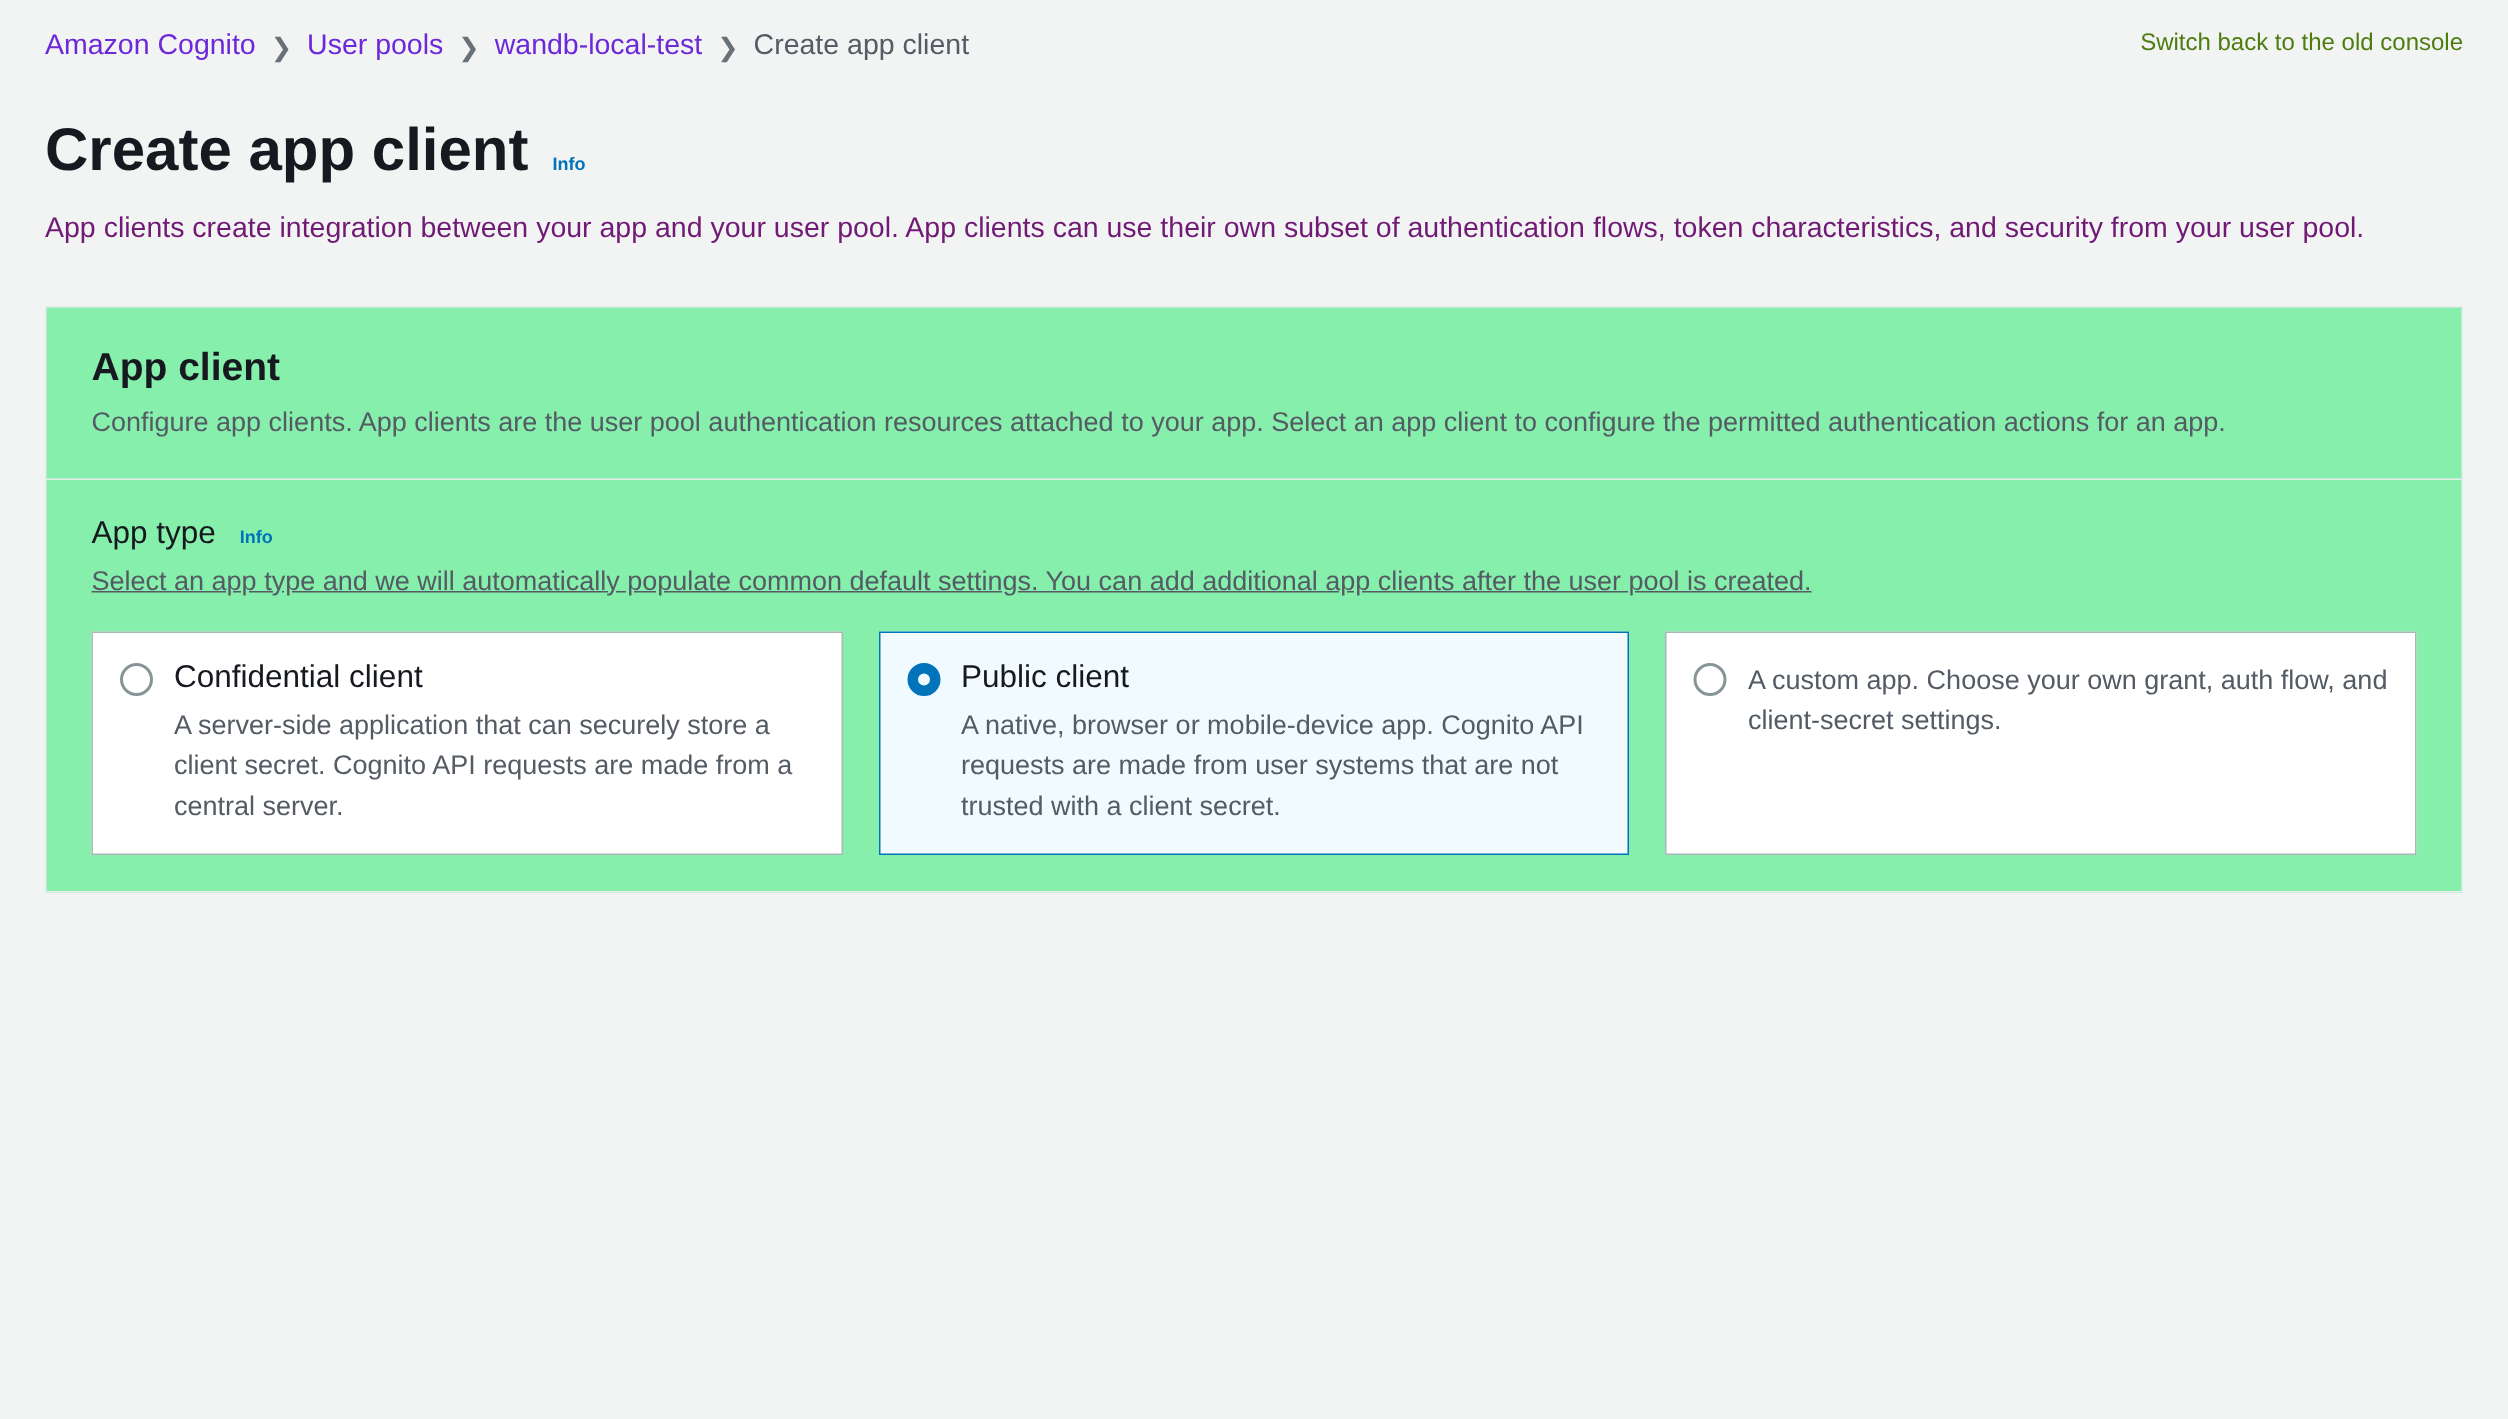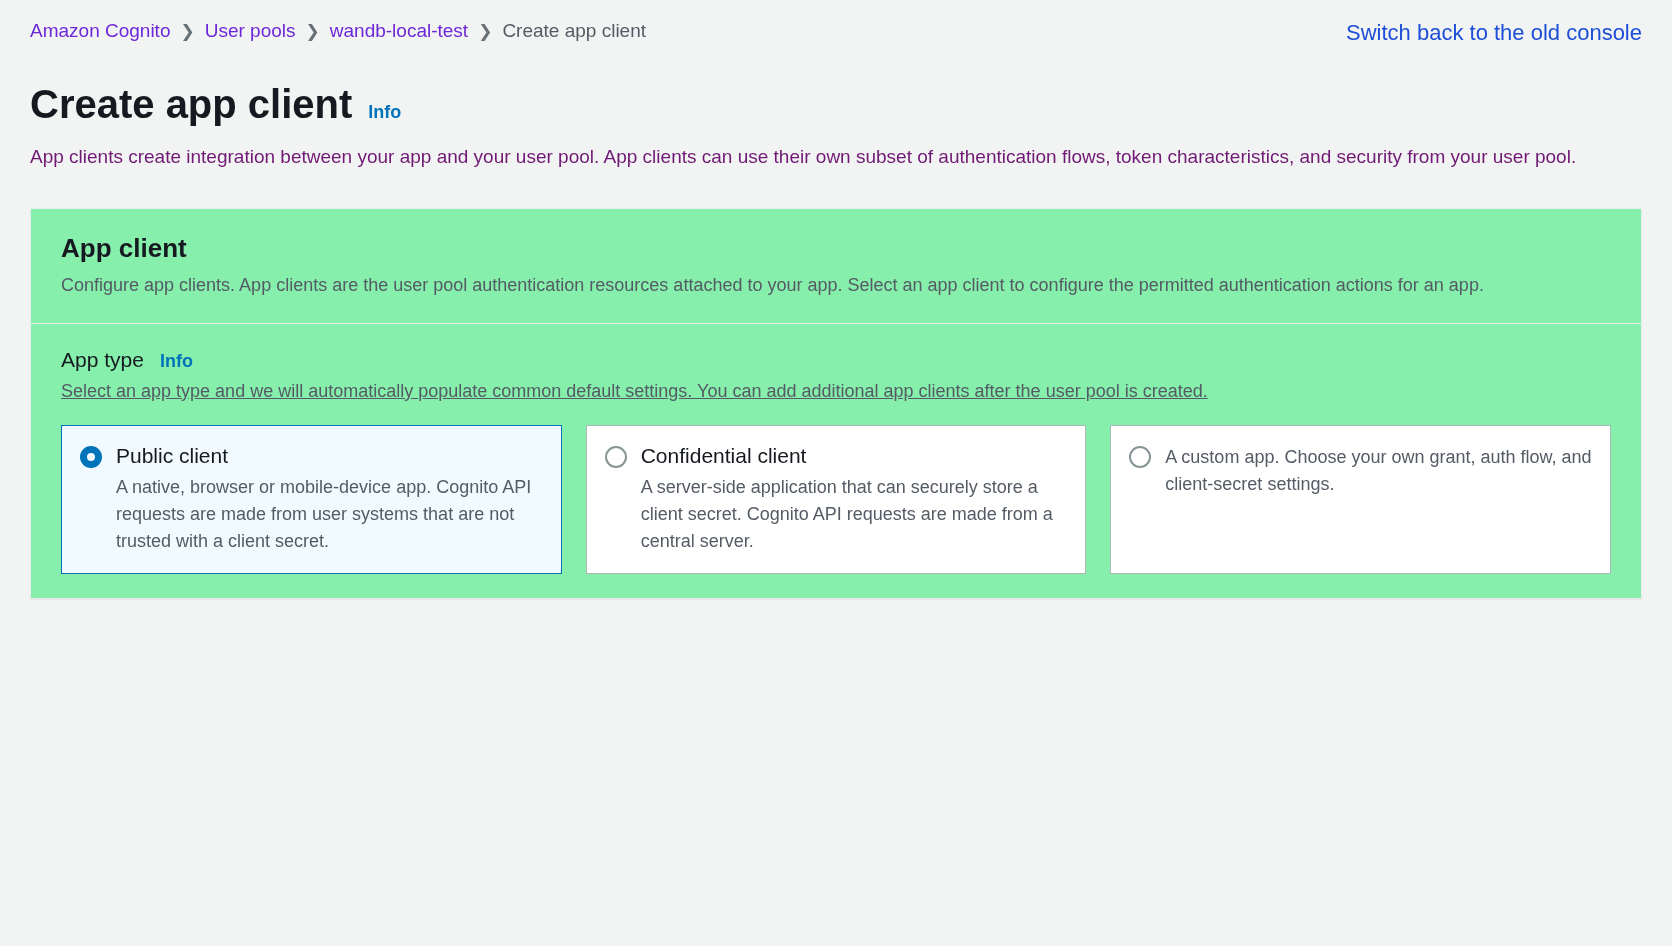--- a/index.html
+++ b/index.html
@@ -31,40 +31,40 @@
       cursor: pointer;
     }
     .breadcrumb .chevron {
       color: #687078;
       font-size: 17px;
     }
     .breadcrumb .current {
       color: #545b64;
     }
     .switch-link {
-      color: #1d4ed8;
+      color: #4d7c0f;
       text-decoration: none;
-      font-size: 22px;
+      font-size: 16px;
       cursor: pointer;
     }
     .page-title-row {
       display: flex;
       align-items: baseline;
       gap: 16px;
       margin-bottom: 16px;
     }
     .page-title {
       font-size: 40px;
       font-weight: 700;
       color: #16191f;
     }
     .info-link {
       color: #0073bb;
       font-weight: 700;
-      font-size: 18px;
+      font-size: 12px;
       cursor: pointer;
       text-decoration: none;
     }
     .page-description {
       font-size: 19px;
       color: #701a75;
       line-height: 1.5;
       margin-bottom: 36px;
     }
     .panel {
@@ -184,33 +184,33 @@
     <p class="panel-subtitle">Configure app clients. App clients are the user pool authentication resources attached to your app. Select an app client to configure the permitted authentication actions for an app.</p>
   </div>
   <div class="panel-body">
     <div class="section-title-row">
       <span class="section-title">App type</span>
       <a class="info-link">Info</a>
     </div>
     <p class="section-description">Select an app type and we will automatically populate common default settings. You can add additional app clients after the user pool is created.</p>
 
     <div class="radio-cards">
+      <label class="radio-card">
+        <span class="radio-outer"></span>
+        <span class="radio-content">
+          <div class="radio-title">Confidential client</div>
+          <div class="radio-desc">A server-side application that can securely store a client secret. Cognito API requests are made from a central server.</div>
+        </span>
+      </label>
+
       <label class="radio-card selected">
         <span class="radio-outer"></span>
         <span class="radio-content">
           <div class="radio-title">Public client</div>
           <div class="radio-desc">A native, browser or mobile-device app. Cognito API requests are made from user systems that are not trusted with a client secret.</div>
-        </span>
-      </label>
-
-      <label class="radio-card">
-        <span class="radio-outer"></span>
-        <span class="radio-content">
-          <div class="radio-title">Confidential client</div>
-          <div class="radio-desc">A server-side application that can securely store a client secret. Cognito API requests are made from a central server.</div>
         </span>
       </label>
 
       <label class="radio-card">
         <span class="radio-outer"></span>
         <span class="radio-content">
           <div class="radio-desc">A custom app. Choose your own grant, auth flow, and client-secret settings.</div>
         </span>
       </label>
     </div>

